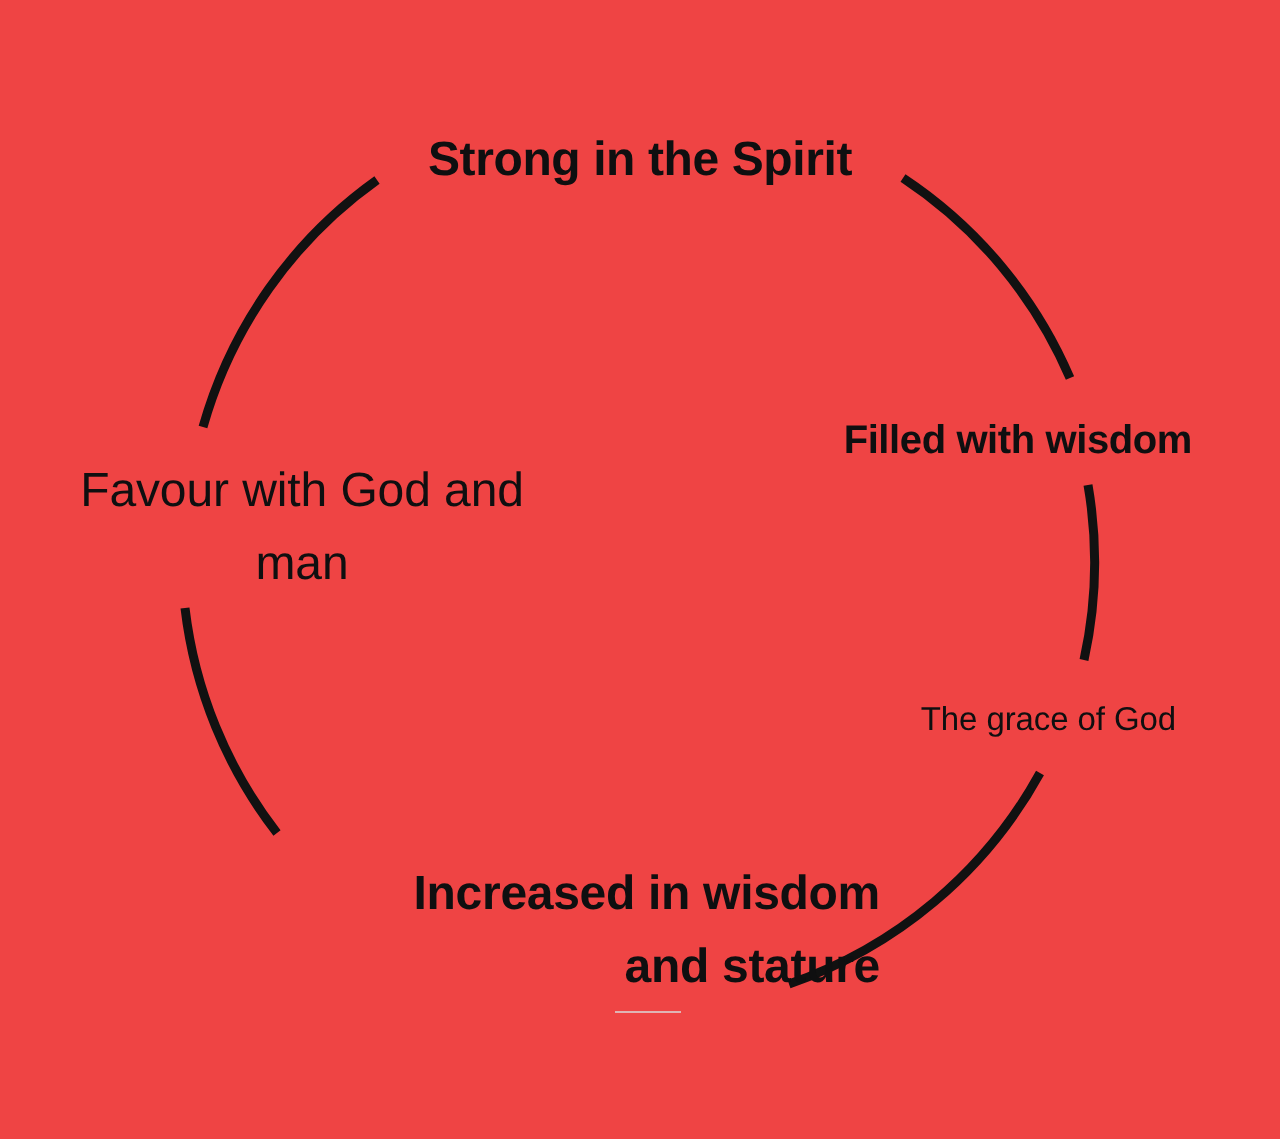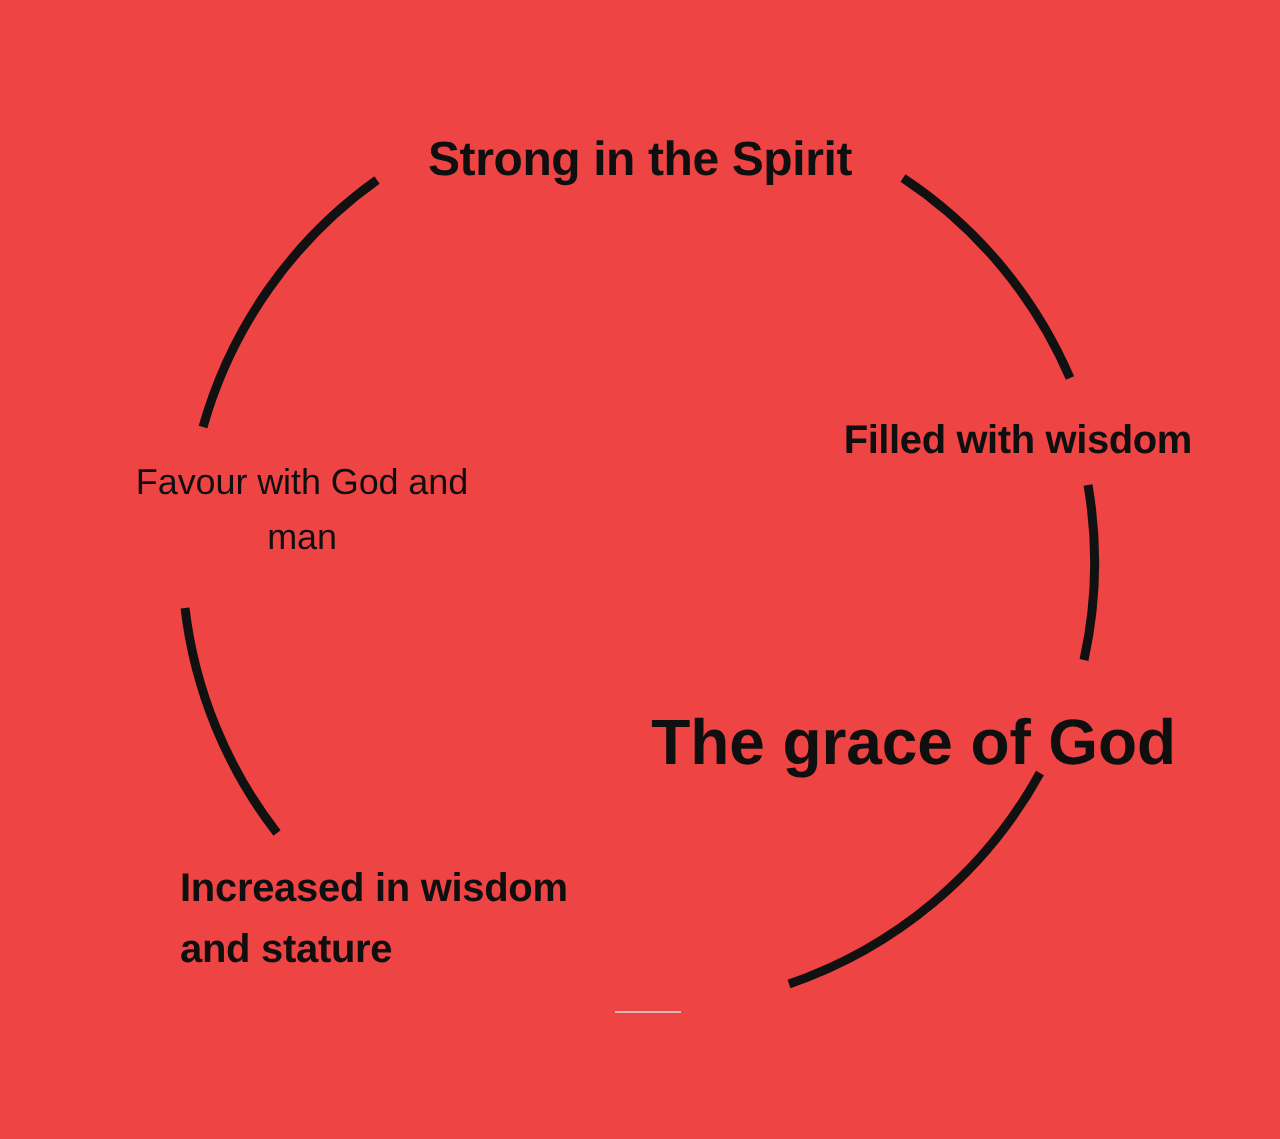--- a/index.html
+++ b/index.html
@@ -54,44 +54,44 @@
     letter-spacing: -0.4px;
     padding-right: 48px;
     box-sizing: border-box;
   }
   
   #label-right-lower {
     left: 640px;
     top: 694px;
     width: 600px;
     text-align: right;
-    font-weight: 700;
-    font-size: 64px;
+    font-weight: 400;
+    font-size: 33px;
     letter-spacing: -0.1px;
     padding-right: 64px;
     box-sizing: border-box;
   }
   
   #label-bottom {
     left: 180px;
     top: 858px;
     width: 700px;
-    text-align: left;
+    text-align: right;
     font-weight: 700;
-    font-size: 40px;
+    font-size: 48px;
     letter-spacing: -0.3px;
   }
   
   #label-left {
     left: 22px;
     top: 455px;
     width: 560px;
     text-align: center;
     font-weight: 400;
-    font-size: 36px;
+    font-size: 48px;
     letter-spacing: -0.1px;
   }
   .faint-artifact {
     position: absolute;
     left: 615px;
     top: 1011px;
     width: 66px;
     height: 2px;
     background: #d9d9d9;
     opacity: 0.75;

